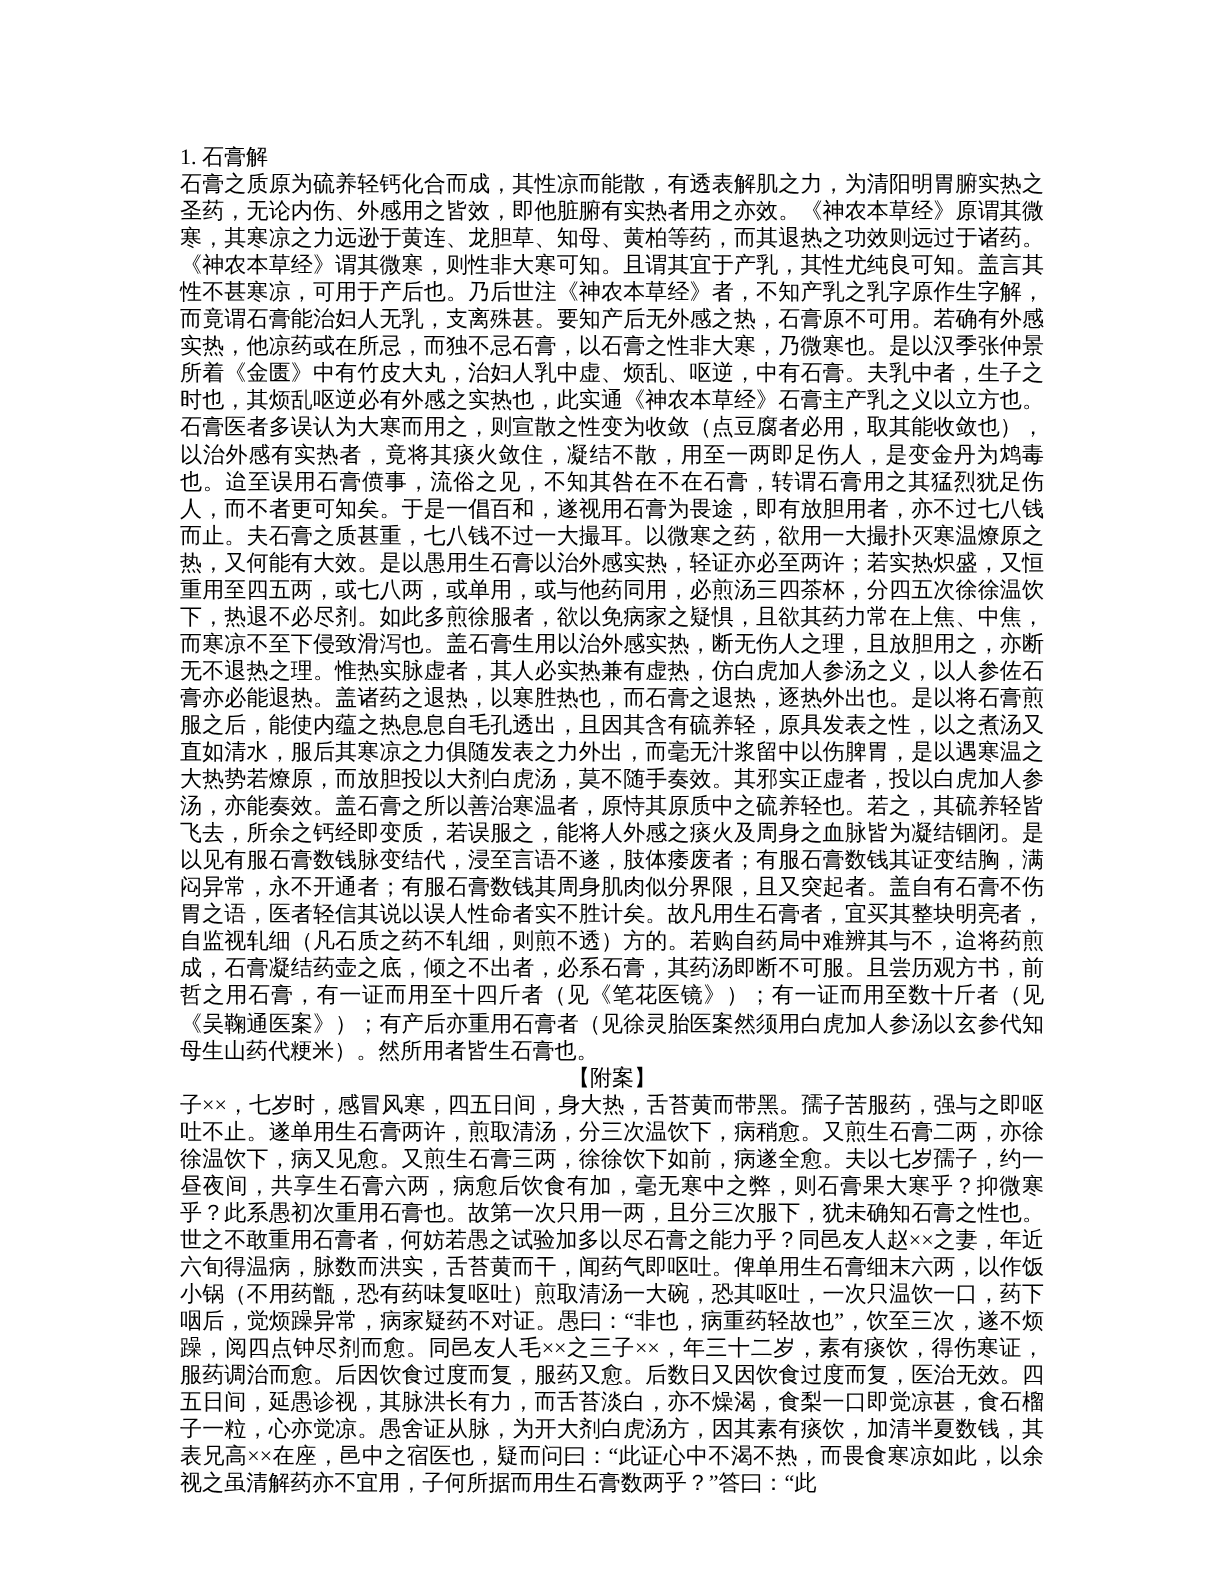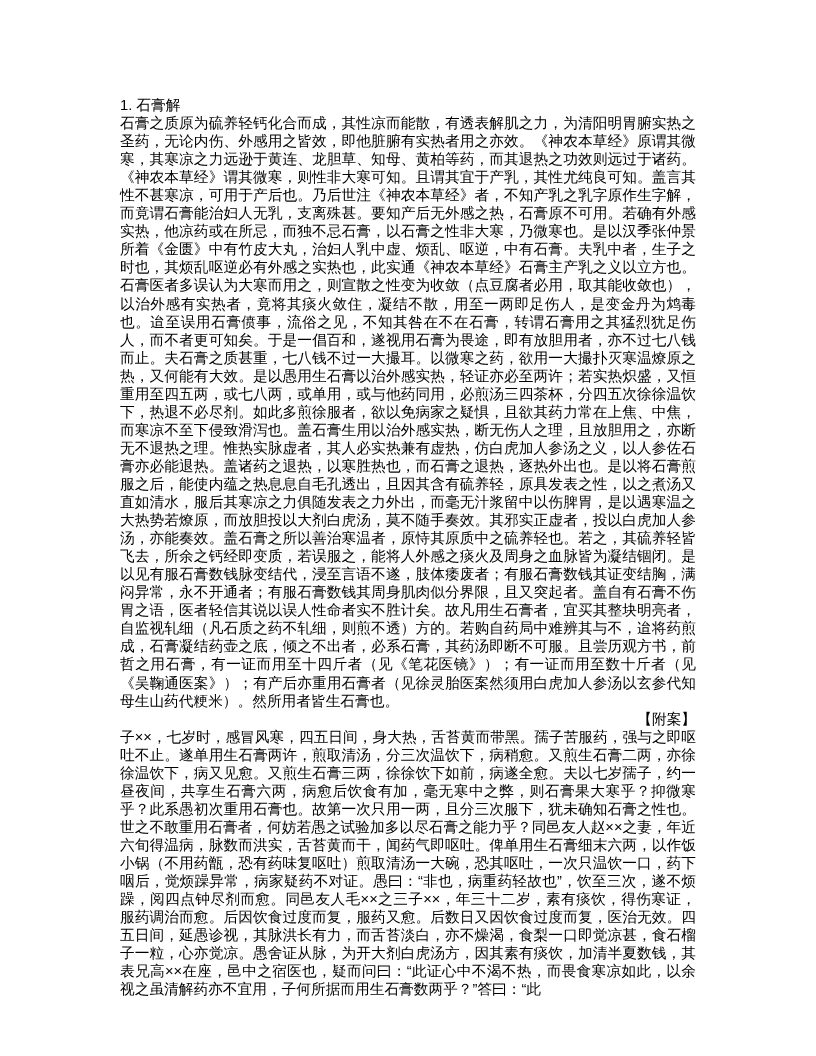--- a/index.html
+++ b/index.html
@@ -9,38 +9,38 @@
   }
   .page {
     position: relative;
     width: 816px;
     height: 1056px;
     box-sizing: border-box;
     background: #ffffff;
     color: #000000;
     padding: 96px 120px 0 120px;
     overflow: hidden;
-    font-family: Liberation Sans, sans-serif;
+    font-family: Liberation Serif, serif;
   }
   .doc-text {
     font-size: 14.7px;
     line-height: 18.05px;
     margin: 0;
     text-align: justify;
     text-justify: inter-ideograph;
     word-break: break-all;
     overflow-wrap: break-word;
     white-space: pre-wrap;
     letter-spacing: 0;
   }
   .doc-title {
     text-align: left;
   }
   .section-heading {
-    text-align: right;
+    text-align: center;
   }
 </style>
 </head>
 <body>
 
 <div class="page">
   <div class="doc-text doc-title">1. 石膏解</div>
   <p class="doc-text">石膏之质原为硫养轻钙化合而成，其性凉而能散，有透表解肌之力，为清阳明胃腑实热之圣药，无论内伤、外感用之皆效，即他脏腑有实热者用之亦效。《神农本草经》原谓其微寒，其寒凉之力远逊于黄连、龙胆草、知母、黄柏等药，而其退热之功效则远过于诸药。《神农本草经》谓其微寒，则性非大寒可知。且谓其宜于产乳，其性尤纯良可知。盖言其性不甚寒凉，可用于产后也。乃后世注《神农本草经》者，不知产乳之乳字原作生字解，而竟谓石膏能治妇人无乳，支离殊甚。要知产后无外感之热，石膏原不可用。若确有外感实热，他凉药或在所忌，而独不忌石膏，以石膏之性非大寒，乃微寒也。是以汉季张仲景所着《金匮》中有竹皮大丸，治妇人乳中虚、烦乱、呕逆，中有石膏。夫乳中者，生子之时也，其烦乱呕逆必有外感之实热也，此实通《神农本草经》石膏主产乳之义以立方也。石膏医者多误认为大寒而用之，则宣散之性变为收敛（点豆腐者必用，取其能收敛也），以治外感有实热者，竟将其痰火敛住，凝结不散，用至一两即足伤人，是变金丹为鸩毒也。迨至误用石膏偾事，流俗之见，不知其咎在不在石膏，转谓石膏用之其猛烈犹足伤人，而不者更可知矣。于是一倡百和，遂视用石膏为畏途，即有放胆用者，亦不过七八钱而止。夫石膏之质甚重，七八钱不过一大撮耳。以微寒之药，欲用一大撮扑灭寒温燎原之热，又何能有大效。是以愚用生石膏以治外感实热，轻证亦必至两许；若实热炽盛，又恒重用至四五两，或七八两，或单用，或与他药同用，必煎汤三四茶杯，分四五次徐徐温饮下，热退不必尽剂。如此多煎徐服者，欲以免病家之疑惧，且欲其药力常在上焦、中焦，而寒凉不至下侵致滑泻也。盖石膏生用以治外感实热，断无伤人之理，且放胆用之，亦断无不退热之理。惟热实脉虚者，其人必实热兼有虚热，仿白虎加人参汤之义，以人参佐石膏亦必能退热。盖诸药之退热，以寒胜热也，而石膏之退热，逐热外出也。是以将石膏煎服之后，能使内蕴之热息息自毛孔透出，且因其含有硫养轻，原具发表之性，以之煮汤又直如清水，服后其寒凉之力俱随发表之力外出，而毫无汁浆留中以伤脾胃，是以遇寒温之大热势若燎原，而放胆投以大剂白虎汤，莫不随手奏效。其邪实正虚者，投以白虎加人参汤，亦能奏效。盖石膏之所以善治寒温者，原恃其原质中之硫养轻也。若之，其硫养轻皆飞去，所余之钙经即变质，若误服之，能将人外感之痰火及周身之血脉皆为凝结锢闭。是以见有服石膏数钱脉变结代，浸至言语不遂，肢体痿废者；有服石膏数钱其证变结胸，满闷异常，永不开通者；有服石膏数钱其周身肌肉似分界限，且又突起者。盖自有石膏不伤胃之语，医者轻信其说以误人性命者实不胜计矣。故凡用生石膏者，宜买其整块明亮者，自监视轧细（凡石质之药不轧细，则煎不透）方的。若购自药局中难辨其与不，迨将药煎成，石膏凝结药壶之底，倾之不出者，必系石膏，其药汤即断不可服。且尝历观方书，前哲之用石膏，有一证而用至十四斤者（见《笔花医镜》）；有一证而用至数十斤者（见《吴鞠通医案》）；有产后亦重用石膏者（见徐灵胎医案然须用白虎加人参汤以玄参代知母生山药代粳米）。然所用者皆生石膏也。</p>
   <div class="doc-text section-heading">【附案】</div>
   <p class="doc-text">子××，七岁时，感冒风寒，四五日间，身大热，舌苔黄而带黑。孺子苦服药，强与之即呕吐不止。遂单用生石膏两许，煎取清汤，分三次温饮下，病稍愈。又煎生石膏二两，亦徐徐温饮下，病又见愈。又煎生石膏三两，徐徐饮下如前，病遂全愈。夫以七岁孺子，约一昼夜间，共享生石膏六两，病愈后饮食有加，毫无寒中之弊，则石膏果大寒乎？抑微寒乎？此系愚初次重用石膏也。故第一次只用一两，且分三次服下，犹未确知石膏之性也。世之不敢重用石膏者，何妨若愚之试验加多以尽石膏之能力乎？同邑友人赵××之妻，年近六旬得温病，脉数而洪实，舌苔黄而干，闻药气即呕吐。俾单用生石膏细末六两，以作饭小锅（不用药甑，恐有药味复呕吐）煎取清汤一大碗，恐其呕吐，一次只温饮一口，药下咽后，觉烦躁异常，病家疑药不对证。愚曰：“非也，病重药轻故也”，饮至三次，遂不烦躁，阅四点钟尽剂而愈。同邑友人毛××之三子××，年三十二岁，素有痰饮，得伤寒证，服药调治而愈。后因饮食过度而复，服药又愈。后数日又因饮食过度而复，医治无效。四五日间，延愚诊视，其脉洪长有力，而舌苔淡白，亦不燥渴，食梨一口即觉凉甚，食石榴子一粒，心亦觉凉。愚舍证从脉，为开大剂白虎汤方，因其素有痰饮，加清半夏数钱，其表兄高××在座，邑中之宿医也，疑而问曰：“此证心中不渴不热，而畏食寒凉如此，以余视之虽清解药亦不宜用，子何所据而用生石膏数两乎？”答曰：“此</p>

